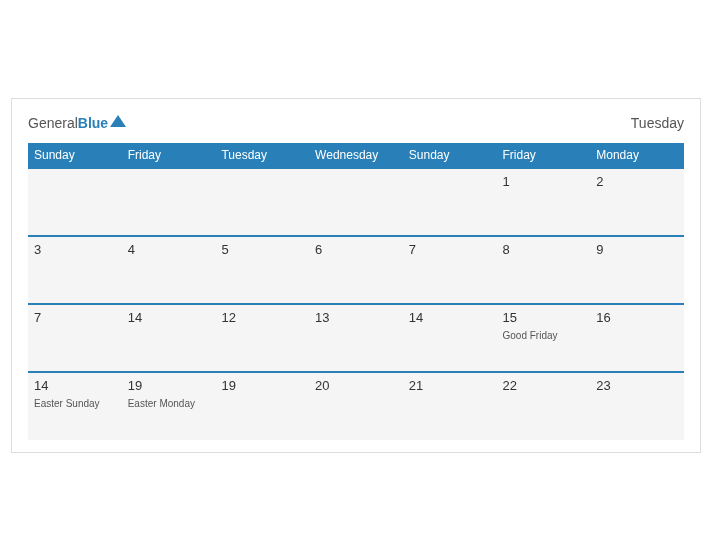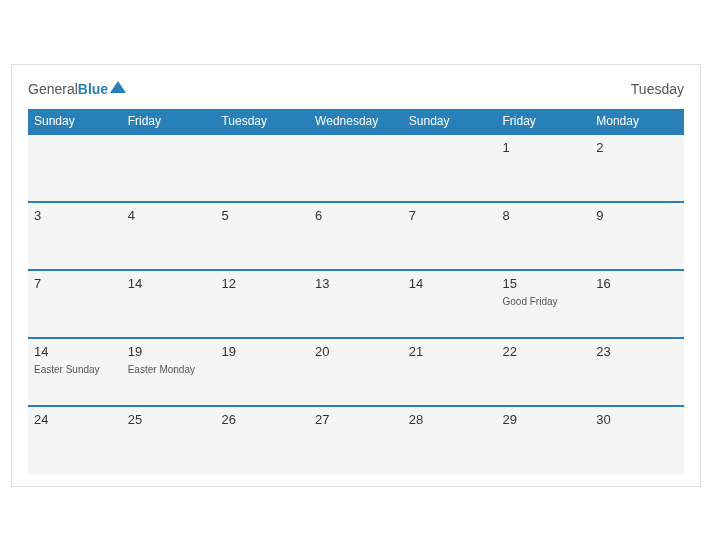--- a/index.html
+++ b/index.html
@@ -219,38 +219,15 @@
           <td>
             <span class="day-number">21</span>
           </td>
           <td>
             <span class="day-number">22</span>
           </td>
           <td>
             <span class="day-number">23</span>
           </td>
         </tr>
-        <tr>
-          <td>
-            <span class="day-number">24</span>
-          </td>
-          <td>
-            <span class="day-number">25</span>
-          </td>
-          <td>
-            <span class="day-number">26</span>
-          </td>
-          <td>
-            <span class="day-number">27</span>
-          </td>
-          <td>
-            <span class="day-number">28</span>
-          </td>
-          <td>
-            <span class="day-number">29</span>
-          </td>
-          <td>
-            <span class="day-number">30</span>
-          </td>
-        </tr>
       </tbody>
   </table>
 </div>
 
 </body></html>

